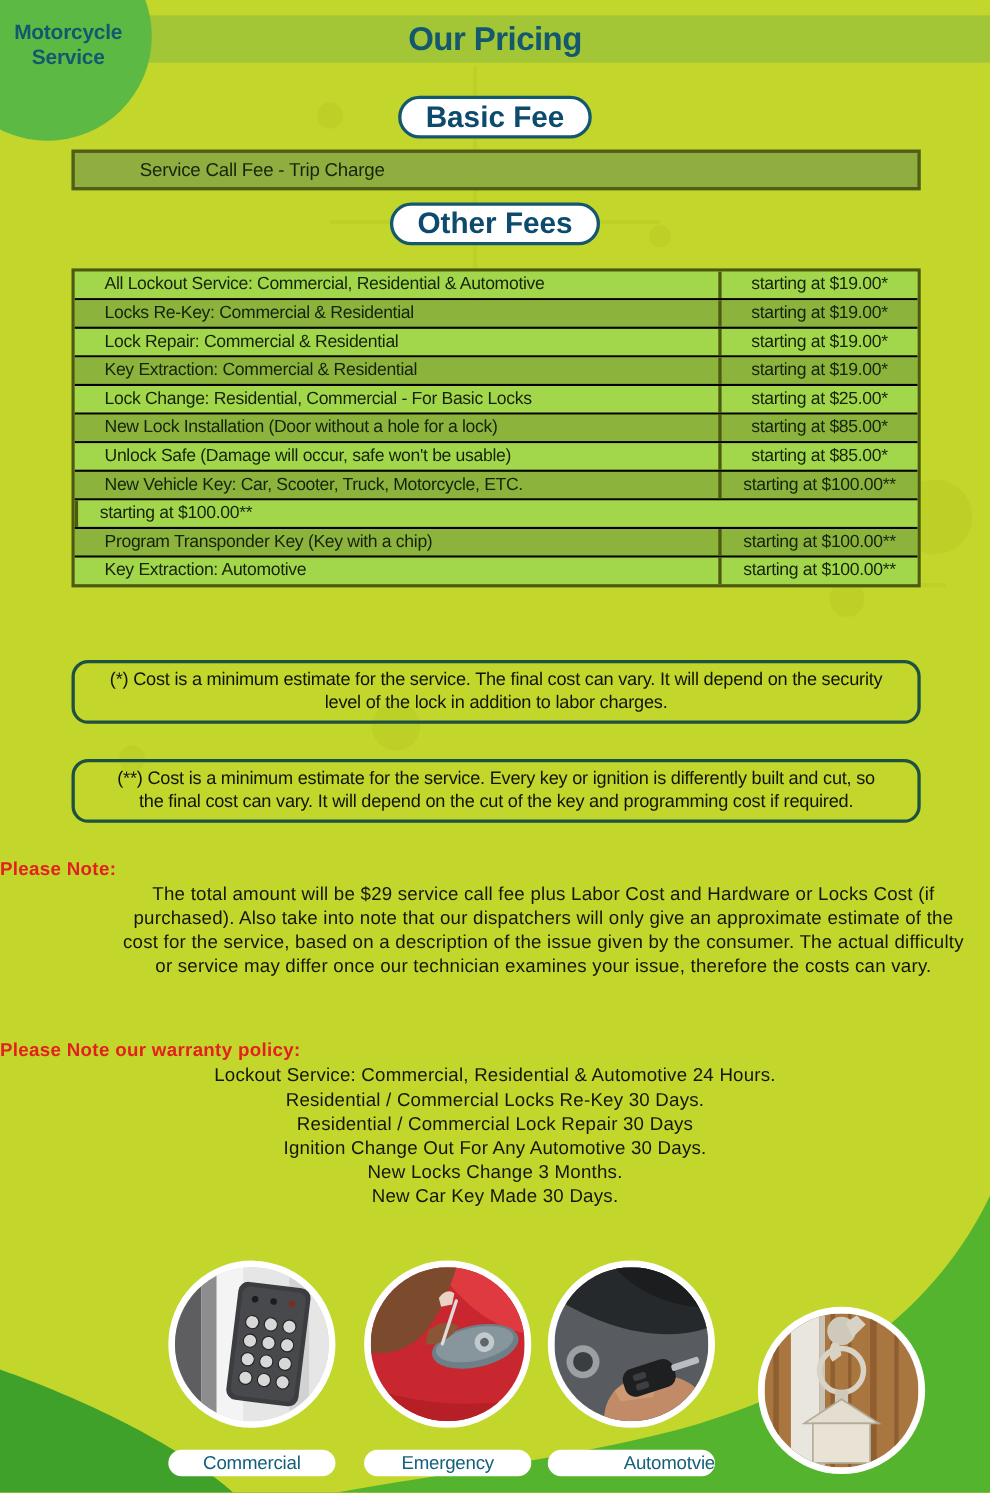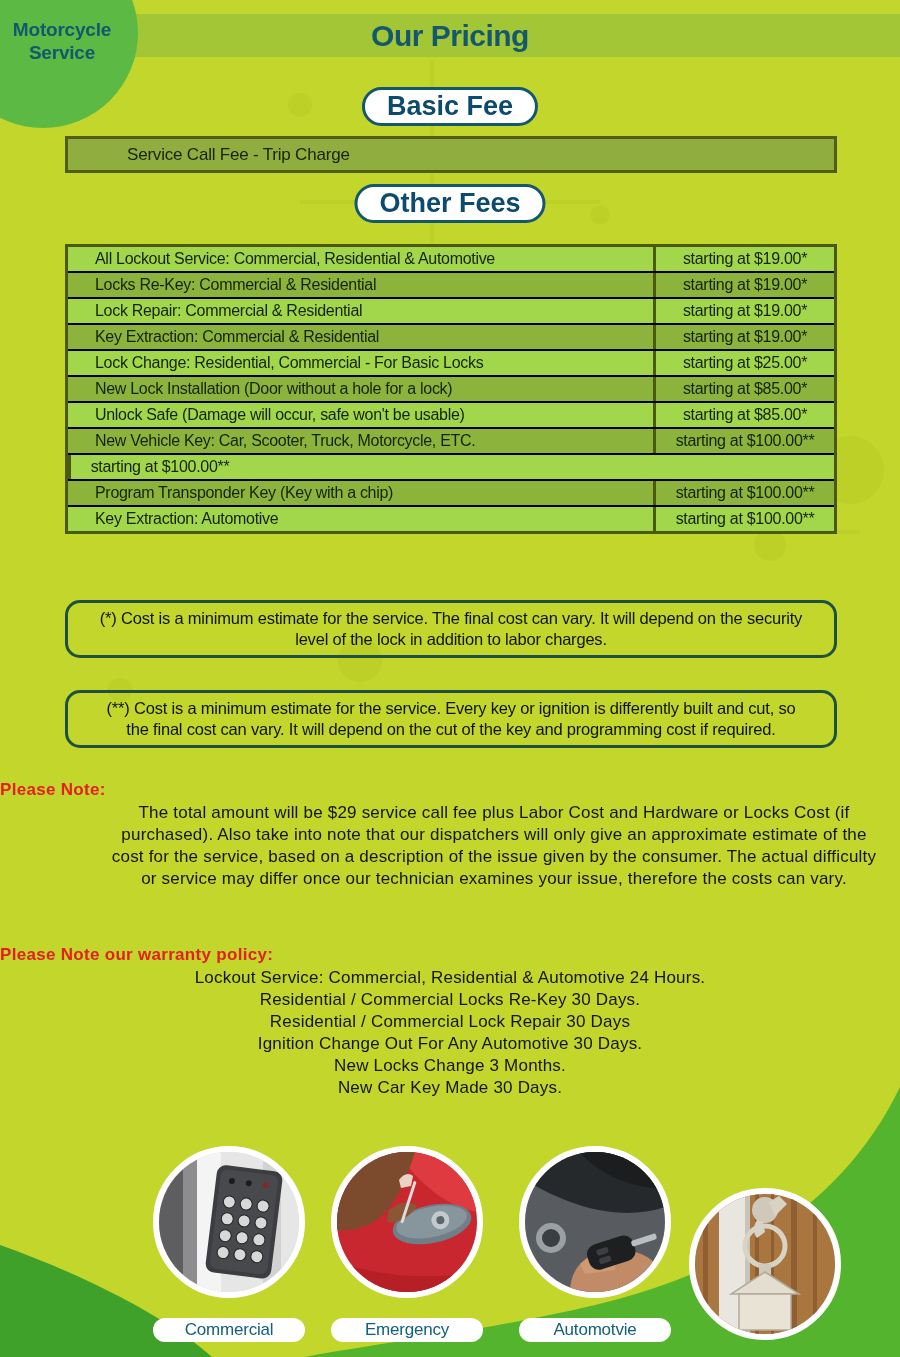--- a/index.html
+++ b/index.html
@@ -87,21 +87,21 @@
   .cat-circle{
     position:absolute;top:1146px;width:140px;height:140px;border-radius:50%;
     border:6px solid #ffffff;overflow:hidden;background:#dddddd;
   }
   .cat-circle svg{display:block;width:140px;height:140px;}
   .cat-pill{
     position:absolute;top:1318px;width:152px;height:24px;border-radius:12px;
     background:#ffffff;display:flex;align-items:center;justify-content:center;
     color:#13607a;font-size:17px;letter-spacing:-0.2px;
   }
-  .c1{left:153px;} .c2{left:331px;} .c3{left:519px;} .c4{left:689px;margin-top:42px;}
+  .c1{left:153px;} .c2{left:331px;} .c3{left:498px;justify-content:flex-end;} .c4{left:689px;margin-top:42px;}
 </style>
 </head>
 <body>
 
 <div class="page">
 
   <svg class="ornaments" viewBox="0 0 900 1357">
     <g fill="#5c6b06" opacity="0.05">
       <circle cx="300" cy="105" r="12"></circle>
         <circle cx="600" cy="215" r="10"></circle>

